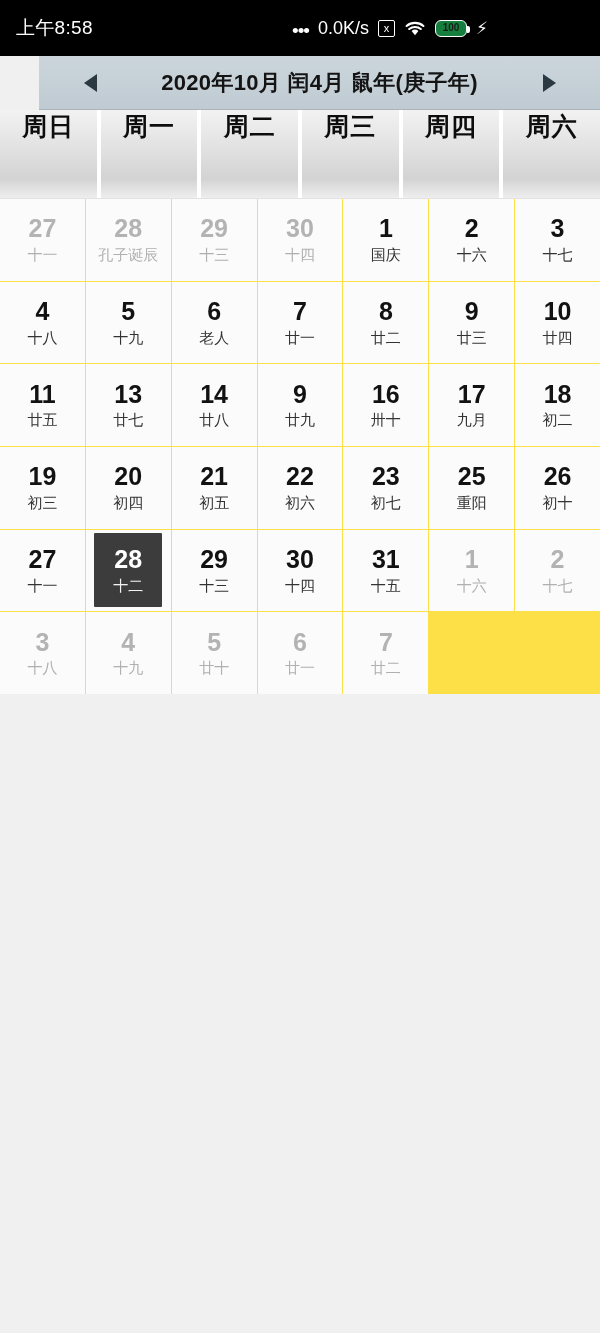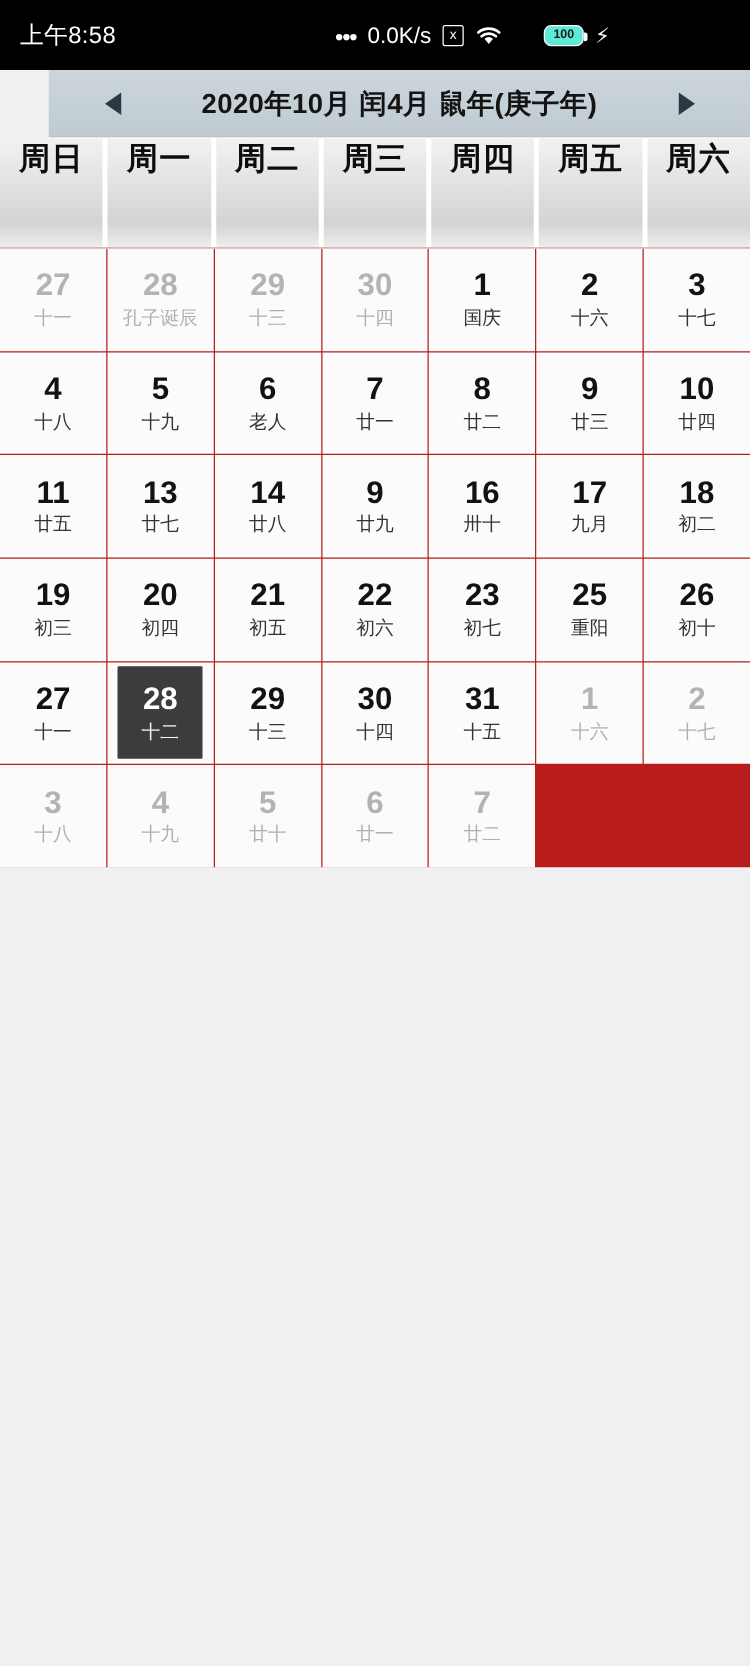--- a/index.html
+++ b/index.html
@@ -25,22 +25,22 @@
   .net-dots { font-size:19px; letter-spacing:-1px; line-height:1; position:relative; top:2px; }
   .net-speed { font-size:18px; }
   .ic { display:inline-flex; align-items:center; justify-content:center; }
   .xbox {
     width:17px; height:17px; border:1.6px solid #fff; border-radius:2px;
     font-size:11px; line-height:14px; text-align:center; color:#fff;
     font-family:"Liberation Sans",sans-serif;
   }
   .batt {
     width:32px; height:17px; border:1.6px solid #fff; border-radius:6px;
-    background:#5eead4; position:relative; display:flex;
-    align-items:center; justify-content:center;margin-left:24px;
+    background:#15803d; position:relative; display:flex;
+    align-items:center; justify-content:center;
   }
   .batt:after{
     content:""; position:absolute; right:-4px; top:5px;
     width:3px; height:7px; background:#fff; border-radius:0 2px 2px 0;
   }
   .batt-num { font-size:10px; font-weight:bold; color:#1b1b1b; line-height:1; }
   .bolt { font-size:17px; line-height:1; }
 
   
   .titlebar {
@@ -73,21 +73,21 @@
   }
   .wh-cell:last-child { margin-right:0; }
   .wh-cell span { font-size:25px; font-weight:bold; color:#0d0d0d; letter-spacing:1px; }
 
   
   .grid {
     flex:0 0 496px; height:496px;
     display:grid;
     grid-template-columns:repeat(7,1fr);
     grid-template-rows:repeat(6,1fr);
-    background:#b91c1c;
+    background:#fde047;
     gap:1px;
     border-top:1px solid #e2e2e2;
   }
   .cell {
     background:#fbfbfb;
     display:flex; flex-direction:column;
     align-items:center; justify-content:center;
     position:relative;
   }
   .cell .inner {
@@ -152,23 +152,20 @@
       <div class="wh-cell">
         <span>周二</span>
       </div>
       <div class="wh-cell">
         <span>周三</span>
       </div>
       <div class="wh-cell">
         <span>周四</span>
       </div>
       <div class="wh-cell">
-        <span>周五</span>
-      </div>
-      <div class="wh-cell">
         <span>周六</span>
       </div>
     </div>
 
   <div class="grid" id="grid">
       <div class="cell other">
         <div class="inner">
           <div class="day-num">27</div>
           <div class="day-lunar">十一</div>
         </div>

